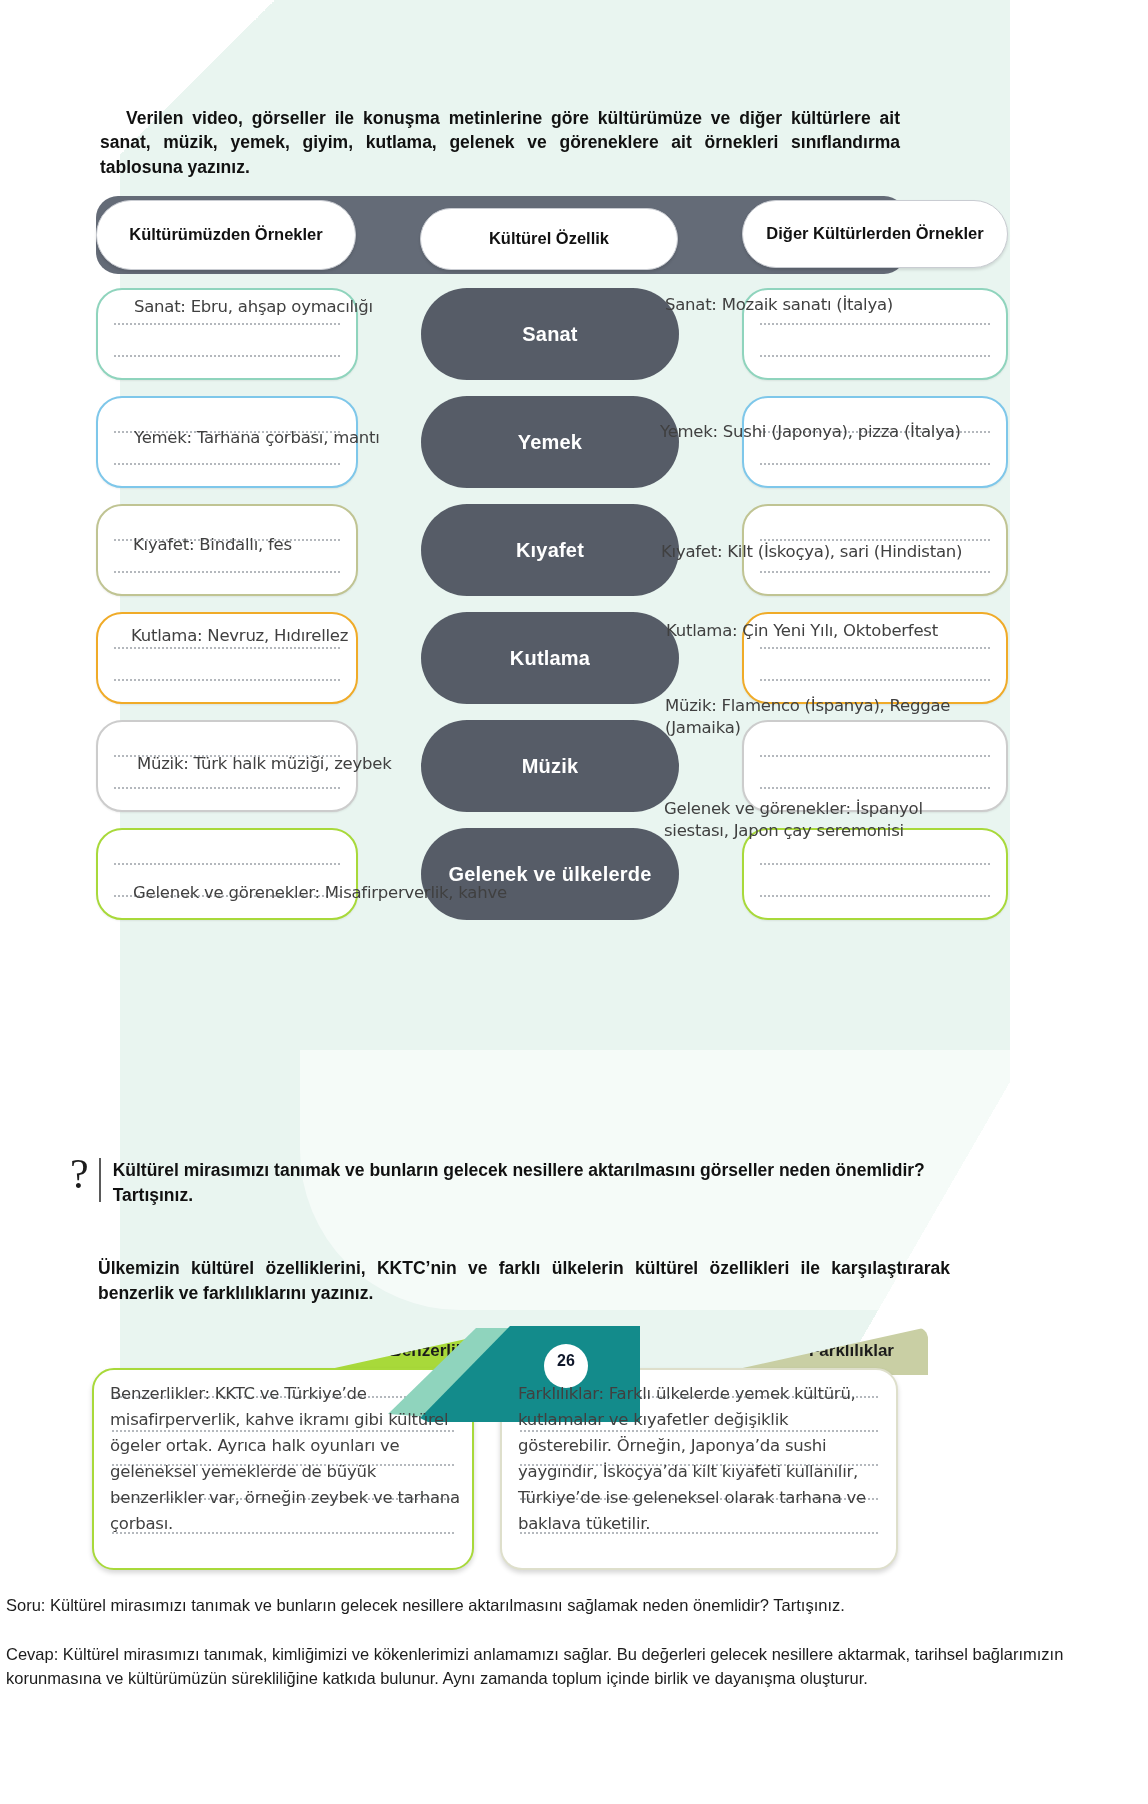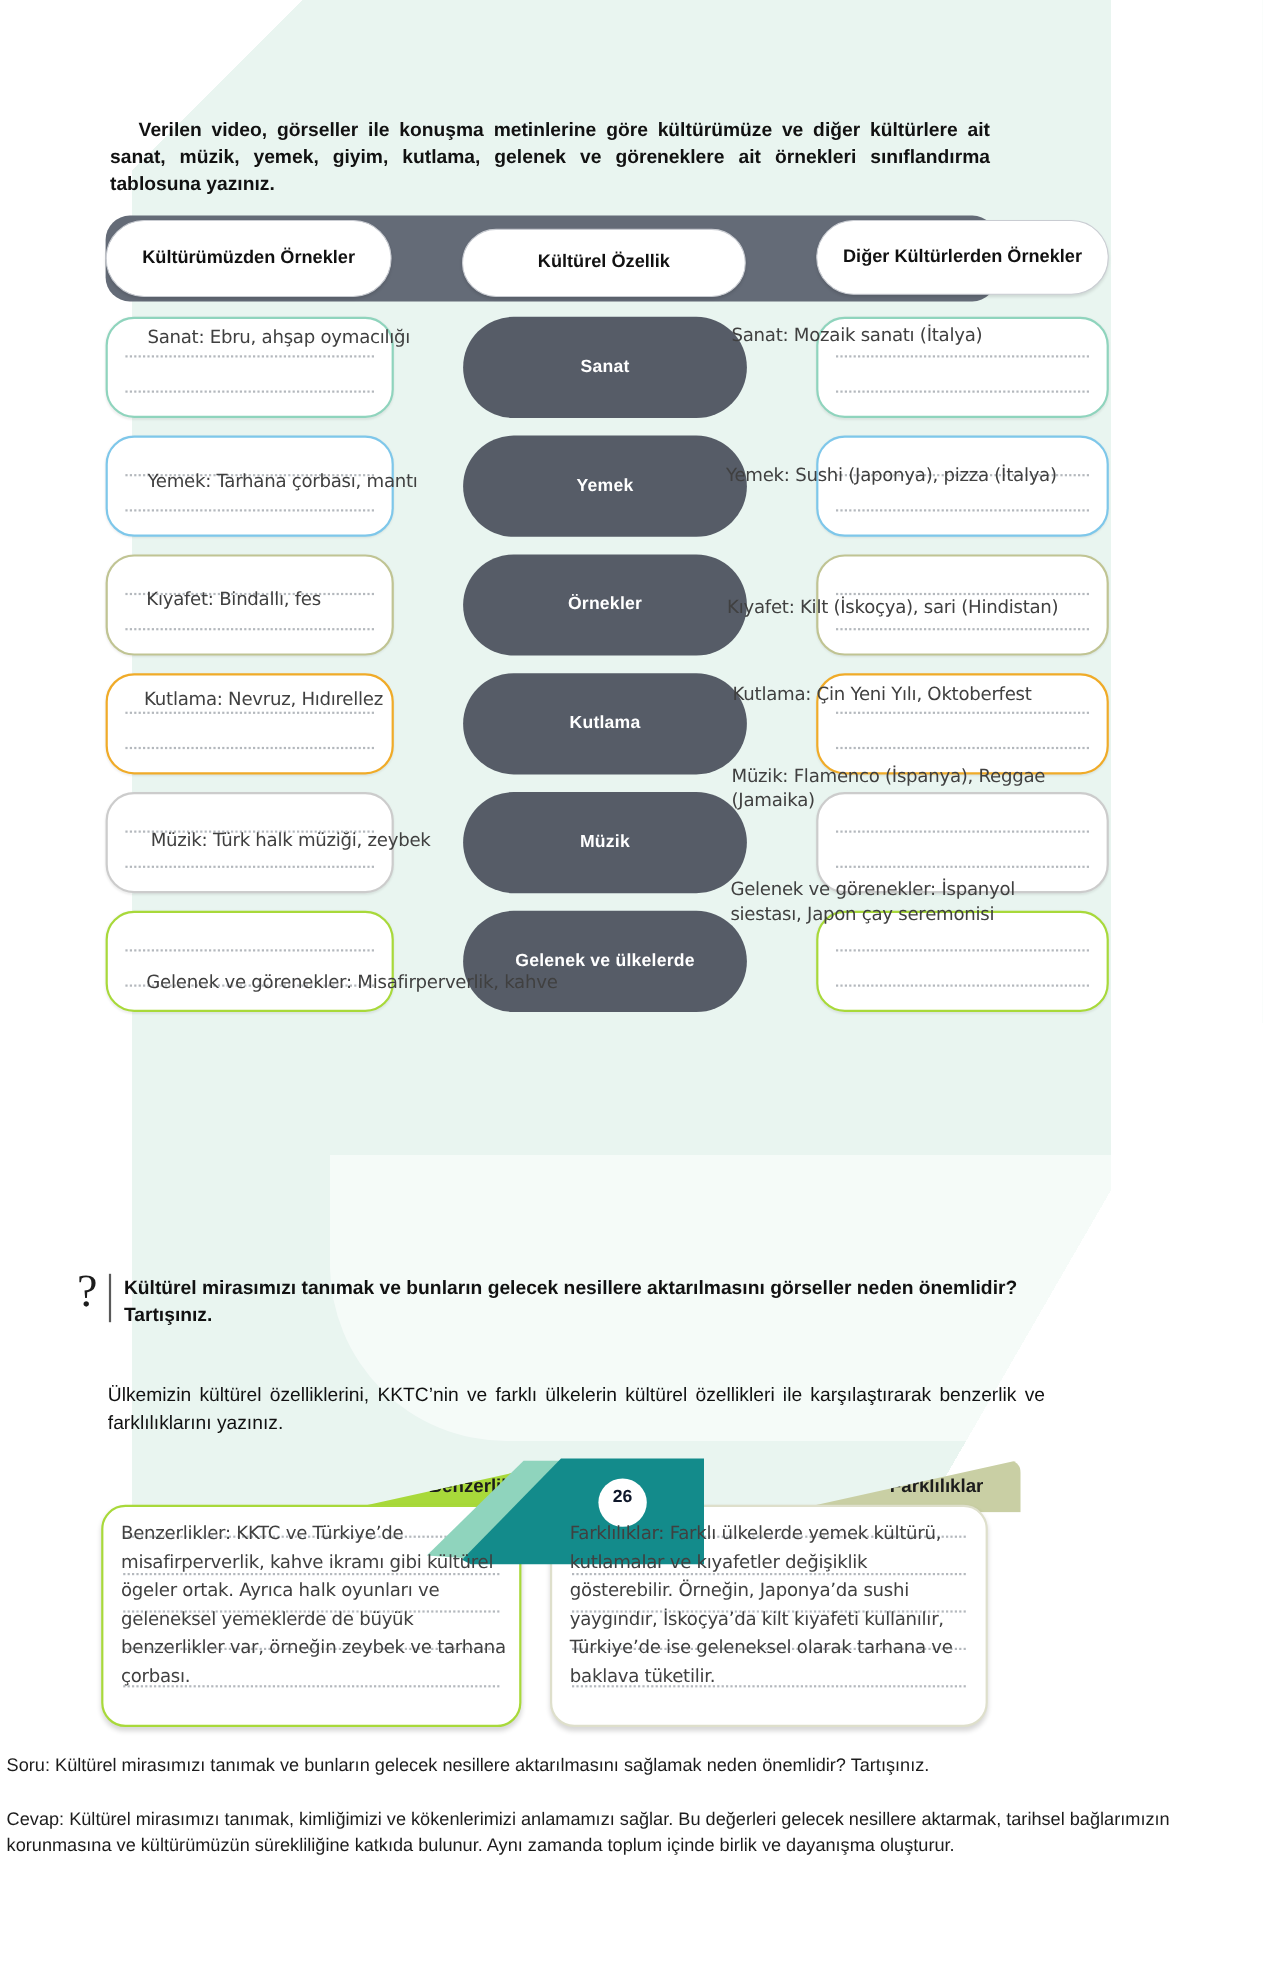--- a/index.html
+++ b/index.html
@@ -135,21 +135,21 @@
 
   .midpill {
     width: 258px;
     height: 92px;
     background: #565c67;
     border-radius: 46px;
     display: flex;
     align-items: center;
     justify-content: center;
     color: #ffffff;
-    font-size: 16px;
+    font-size: 20px;
     font-weight: bold;
     letter-spacing: .2px;
   }
 
   
   .ink {
     position: absolute;
     color: #404040;
     font-size: 16.5px;
     line-height: 1.34;
@@ -186,21 +186,21 @@
     font-weight: bold;
     color: #111111;
     line-height: 1.42;
     width: 838px;
   }
   #q2 {
     position: absolute;
     left: 98px; top: 1238px;
     width: 852px;
     font-size: 17.5px;
-    font-weight: normal;
+    font-weight: bold;
     color: #111111;
     line-height: 1.44;
     text-align: justify;
     z-index: 6;
   }
 
   
   .tab-banner {
     position: absolute;
     height: 48px;
@@ -309,21 +309,21 @@
       <div class="dotline l1"></div>
       <div class="dotline l2"></div>
     </div>
   </div>
 
   <div class="grid-row">
     <div class="cellbox" style="border-color:#c0c493">
       <div class="dotline l1"></div>
       <div class="dotline l2"></div>
     </div>
-    <div class="midpill">Örnekler</div>
+    <div class="midpill">Kıyafet</div>
     <div class="cellbox right" style="border-color:#c0c493">
       <div class="dotline l1"></div>
       <div class="dotline l2"></div>
     </div>
   </div>
 
   <div class="grid-row">
     <div class="cellbox" style="border-color:#f0ab28">
       <div class="dotline l1"></div>
       <div class="dotline l2"></div>

